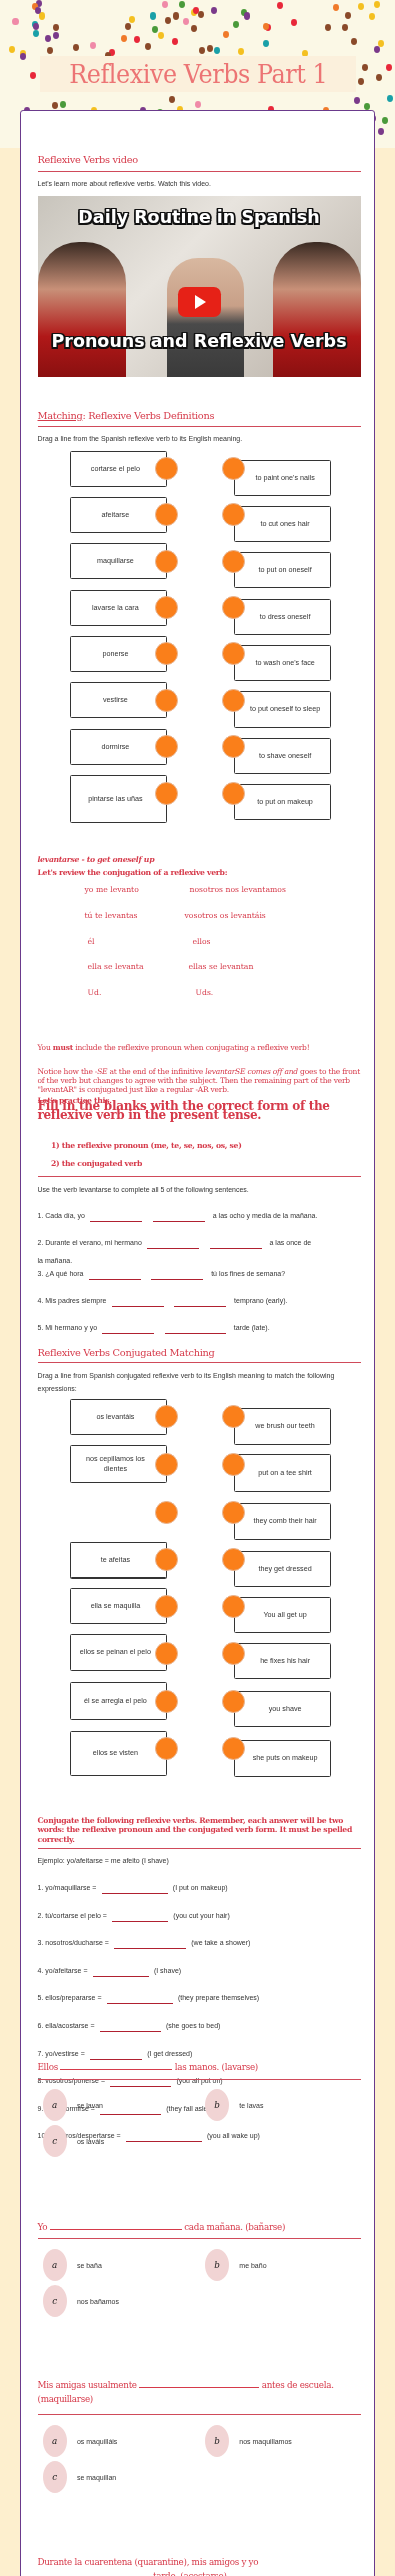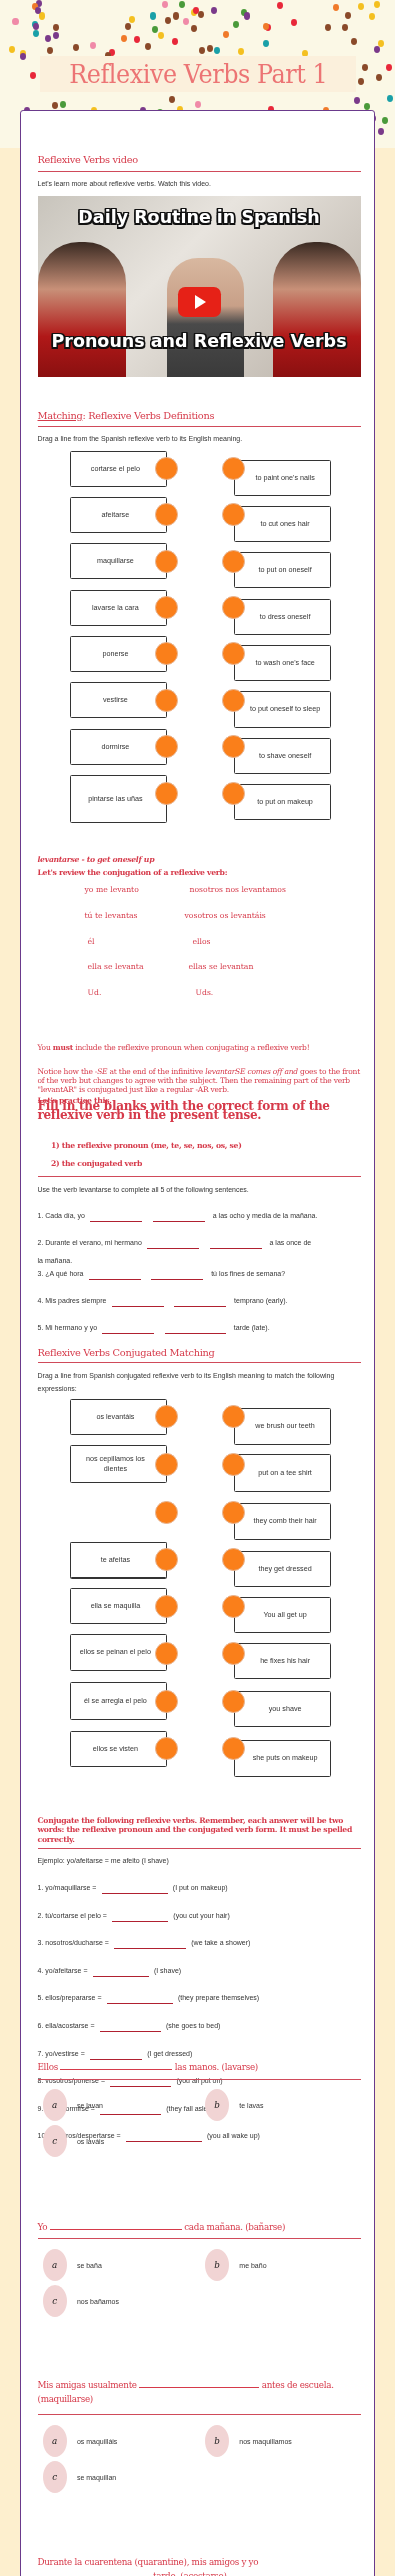--- a/index.html
+++ b/index.html
@@ -349,21 +349,21 @@
       <div class="knob" style="left: 134px; top: 1484px;"></div>
       <div class="knob" style="left: 201px; top: 1484px;"></div>
       <div class="match-box l" style="top: 1523px; height: 37px;">ellos se peinan el pelo</div>
       <div class="match-box r" style="top: 1523px; height: 36px;">he fixes his hair</div>
       <div class="knob" style="left: 134px; top: 1531px;"></div>
       <div class="knob" style="left: 201px; top: 1531px;"></div>
       <div class="match-box l" style="top: 1571px; height: 38px;">él se arregla el pelo</div>
       <div class="match-box r" style="top: 1571px; height: 36px;">you shave</div>
       <div class="knob" style="left: 134px; top: 1579px;"></div>
       <div class="knob" style="left: 201px; top: 1579px;"></div>
-      <div class="match-box l" style="top: 1620px; height: 36px;">ellos se visten</div>
+      <div class="match-box l" style="top: 1620px; height: 45px;">ellos se visten</div>
       <div class="match-box r" style="top: 1620px; height: 37px;">she puts on makeup</div>
       <div class="knob" style="left: 134px; top: 1626px;"></div>
       <div class="knob" style="left: 201px; top: 1626px;"></div>
     </div>
 
   <div class="abs" style="left:16.5px; top:1705px; width:325px; font-family:'DejaVu Serif',serif; font-weight:bold; color:#d63a4a; font-size:7.7px; line-height:9.3px; letter-spacing:-0.3px;">Conjugate the following reflexive verbs.  Remember, each answer will be two words: the reflexive pronoun and the conjugated verb form.  It must be spelled correctly.</div>
   <div class="rule" style="top:1737px;"></div>
   <div class="fill-line" style="top:1743px;">Ejemplo: yo/afeitarse = me afeito (I shave)</div>
   <div id="conjItems">
       <div class="fill-line" style="top: 1770px;"><span>1. yo/maquillarse =</span><span class="blank" style="width: 66px; margin: 0px 5.2px;"></span><span>(I put on makeup)</span></div>

